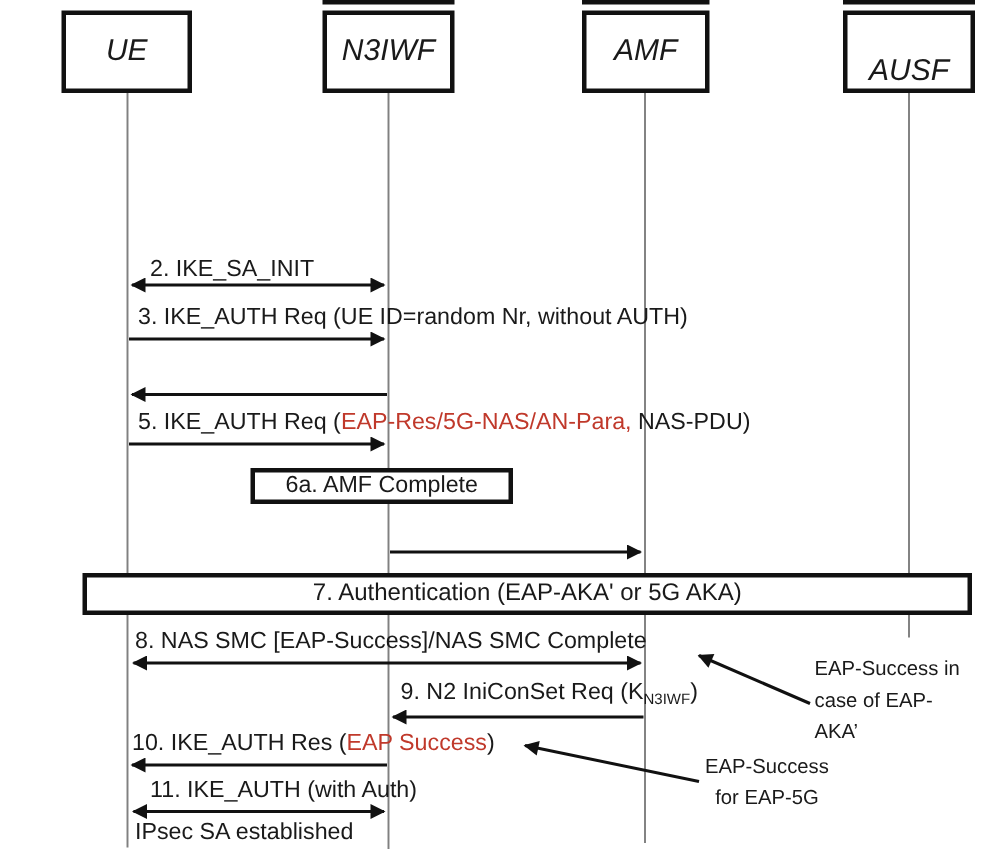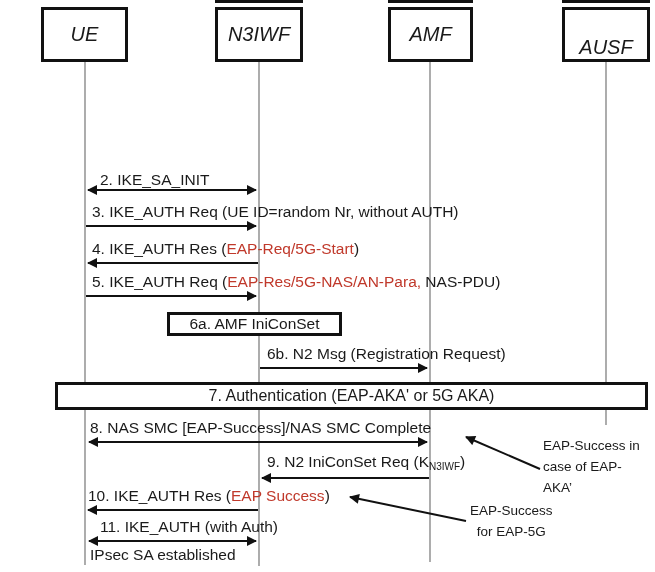--- a/index.html
+++ b/index.html
@@ -76,33 +76,29 @@
       <span>AMF</span>
     </div>
   <div class="actor-box" style="left:562px;width:82px;align-items:flex-end;">
       <span>AUSF</span>
     </div>
 
 
   <div class="msg-label" style="left:100px;top:171px;">2. IKE_SA_INIT</div>
   <div class="msg-label" style="left:92px;top:203px;">3. IKE_AUTH Req (UE ID=random Nr, without AUTH)</div>
 
-  <div class="msg-label" style="left:92px;top:240px;">
-    <span>4. IKE_AUTH Res (</span><span class="red">EAP-Req/5G-Start</span><span>)</span>
-  </div>
 
   <div class="msg-label" style="left:92px;top:273px;">
     <span>5. IKE_AUTH Req (</span><span class="red">EAP-Res/5G-NAS/AN-Para,</span><span> NAS-PDU)</span>
   </div>
 
   <div class="step-box" id="amf-selection-box">
-    <span>6a. AMF IniConSet</span>
+    <span>6a. AMF Complete</span>
   </div>
 
-  <div class="msg-label" style="left:267px;top:345px;">6b. N2 Msg (Registration Request)</div>
 
   <div class="step-box" id="auth-box">
     <span>7. Authentication (EAP-AKA' or 5G AKA)</span>
   </div>
 
   <div class="msg-label" style="left:90px;top:419px;">8. NAS SMC [EAP-Success]/NAS SMC Complete</div>
 
   <div class="msg-label" style="left:267px;top:453px;">
     <span>9. N2 IniConSet Req (K</span><span class="subscript">N3IWF</span><span>)</span>
   </div>

